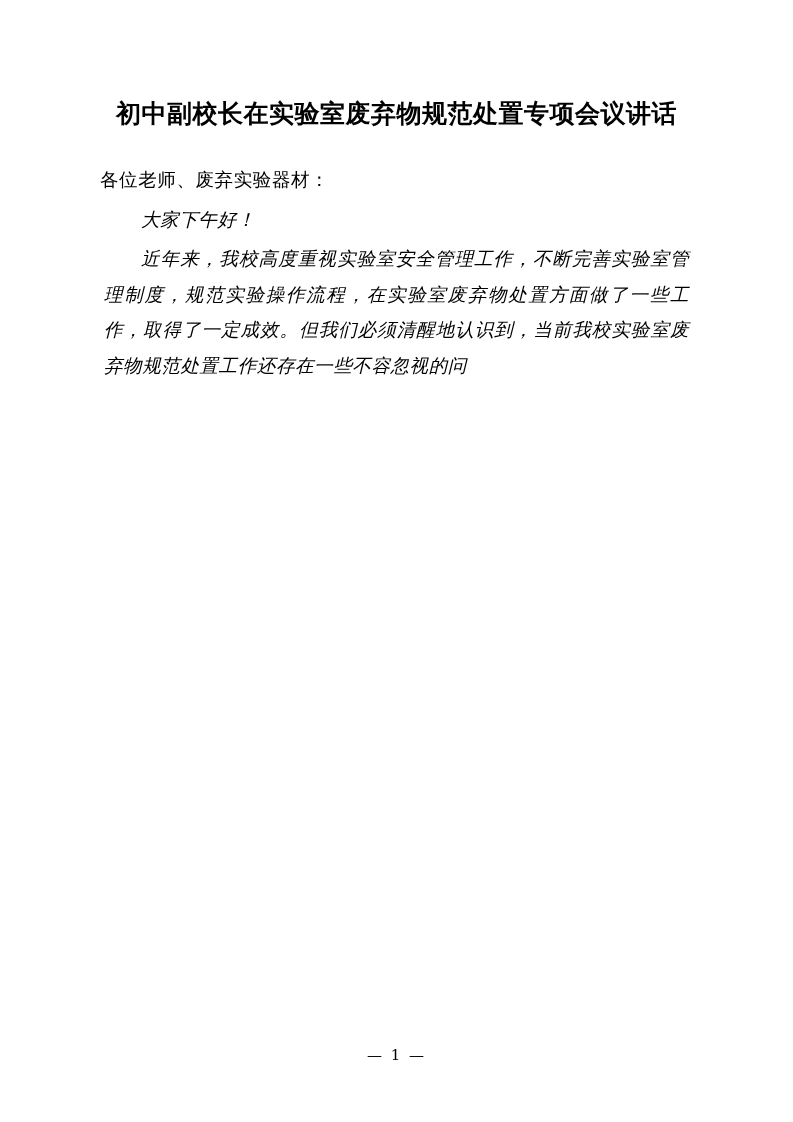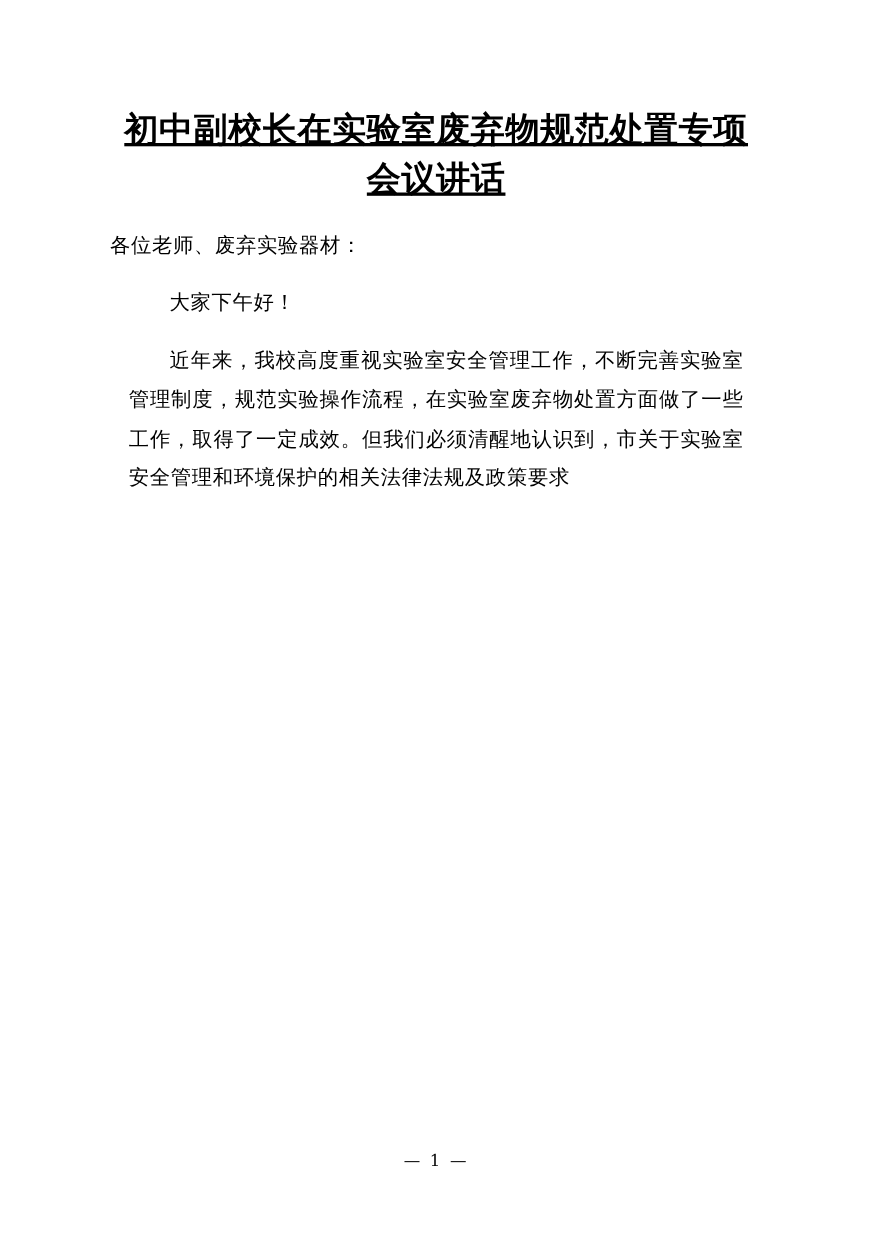--- a/index.html
+++ b/index.html
@@ -14,43 +14,43 @@
     position: relative;
     box-sizing: border-box;
     padding: 96px 100px 60px 100px;
     font-family: "DejaVu Serif", serif;
     color: #000000;
     overflow: hidden;
   }
   .doc-title {
     font-family: "DejaVu Sans", sans-serif;
     font-weight: bold;
-    font-size: 31px;
+    font-size: 25px;
     line-height: 1.45;
     text-align: center;
-    margin: 0 0 20px 0;
+    margin: 0 0 30px 0;
     letter-spacing: 0.5px;
-    text-decoration: underline;
   }
   .salutation {
     font-size: 18.5px;
     line-height: 1.92;
     margin: 0 0 0 0;
     text-align: justify;
     text-justify: inter-ideograph;
     letter-spacing: 0.6px;
   }
   .para {
     font-size: 18.5px;
     line-height: 1.92;
-    margin: 17px;
+    margin: 4px;
     text-indent: 2em;
     text-align: justify;
     text-justify: inter-ideograph;
     letter-spacing: 0.6px;
+    font-style: italic;
   }
   .page-footer {
     position: absolute;
     left: 0;
     right: 0;
     bottom: 58px;
     text-align: center;
     font-size: 15px;
     font-family: "DejaVu Serif", serif;
     letter-spacing: 2px;
@@ -60,17 +60,17 @@
 </head>
 <body>
 
 <div class="page">
 
   <h1 class="doc-title">初中副校长在实验室废弃物规范处置专项会议讲话</h1>
 
   <p class="salutation">各位老师、废弃实验器材：</p>
 
   <p class="para">大家下午好！</p>
-  <p class="para">近年来，我校高度重视实验室安全管理工作，不断完善实验室管理制度，规范实验操作流程，在实验室废弃物处置方面做了一些工作，取得了一定成效。但我们必须清醒地认识到，市关于实验室安全管理和环境保护的相关法律法规及政策要求</p>
+  <p class="para">近年来，我校高度重视实验室安全管理工作，不断完善实验室管理制度，规范实验操作流程，在实验室废弃物处置方面做了一些工作，取得了一定成效。但我们必须清醒地认识到，当前我校实验室废弃物规范处置工作还存在一些不容忽视的问</p>
 
   <div class="page-footer">— 1 —</div>
 
 </div>
 
 </body></html>

